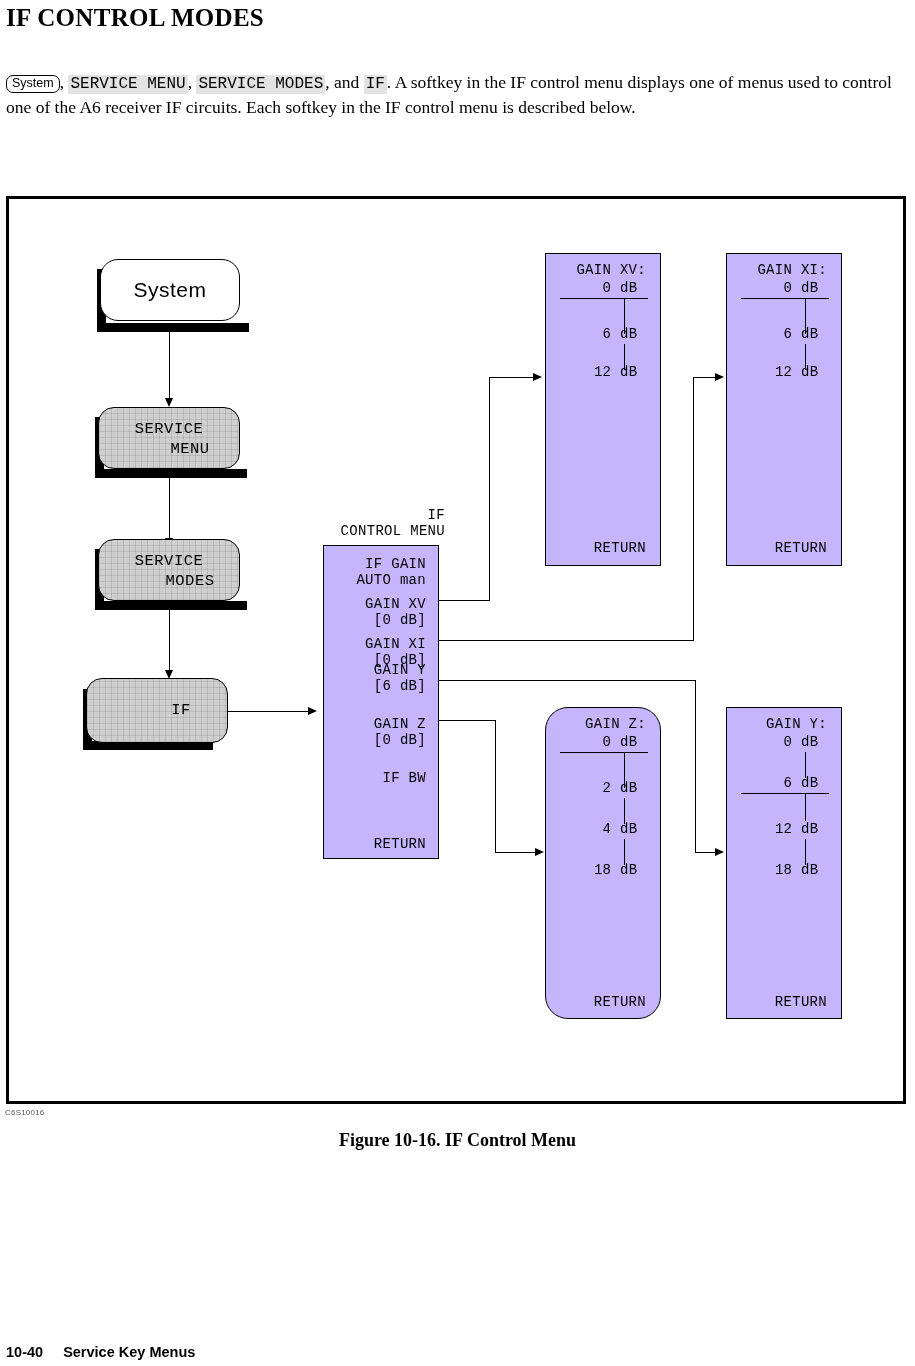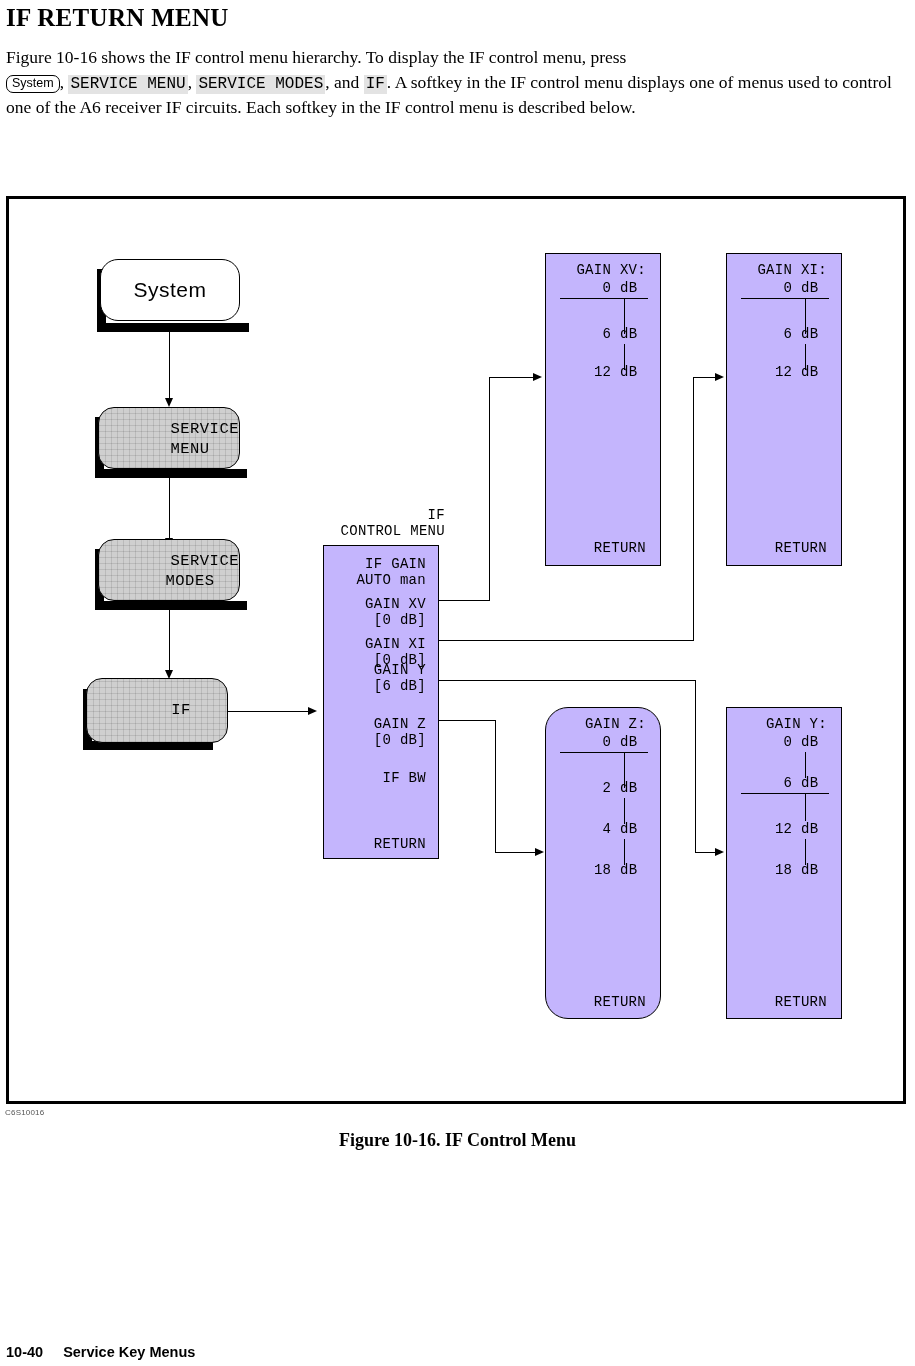--- a/index.html
+++ b/index.html
@@ -136,21 +136,21 @@
       #cfcfcf;
     font-family: "Liberation Mono", monospace;
     z-index: 3;
   }
   .sk-key .l1, .sk-key .l2 {
     position: absolute;
     left: 0; right: 0;
     font-size: 15.5px;
     letter-spacing: 0.5px;
   }
-  .sk-key .l1 { text-align: right; }
+  .sk-key .l1 { text-align: center; }
   .sk-key .l2 { text-align: center; padding-left: 42px; }
   .sk-key .only {
     position: absolute;
     left: 0; right: 0;
     text-align: center;
     padding-left: 48px;
     font-size: 15.5px;
     letter-spacing: 0.5px;
   }
 
@@ -235,24 +235,23 @@
     width: 0; height: 0;
     border-left: 4.5px solid transparent;
     border-right: 4.5px solid transparent;
     border-top: 9px solid #000;
     z-index: 2;
   }
 </style>
 </head>
 <body>
 
-<div id="page-title">IF RETURN MENU</div>
+<div id="page-title">IF CONTROL MODES</div>
 
 <div id="intro">
-  <span>Figure 10-16 shows the IF control menu hierarchy. To display the IF control menu, press</span>
   <br>
   <span class="kbd">System</span><span>,</span>
   <span class="softkey">SERVICE MENU</span><span>,</span>
   <span class="softkey">SERVICE MODES</span><span>, and</span>
   <span class="softkey">IF</span><span>. A softkey in the IF control menu displays one of menus used to control one of the A6 receiver IF circuits. Each softkey in the IF control menu is described below.</span>
 </div>
 
 <div id="figure-frame">
 
   <div class="shadow-l" style="left:88px; top:70px; width:9px; height:62px;"></div>

